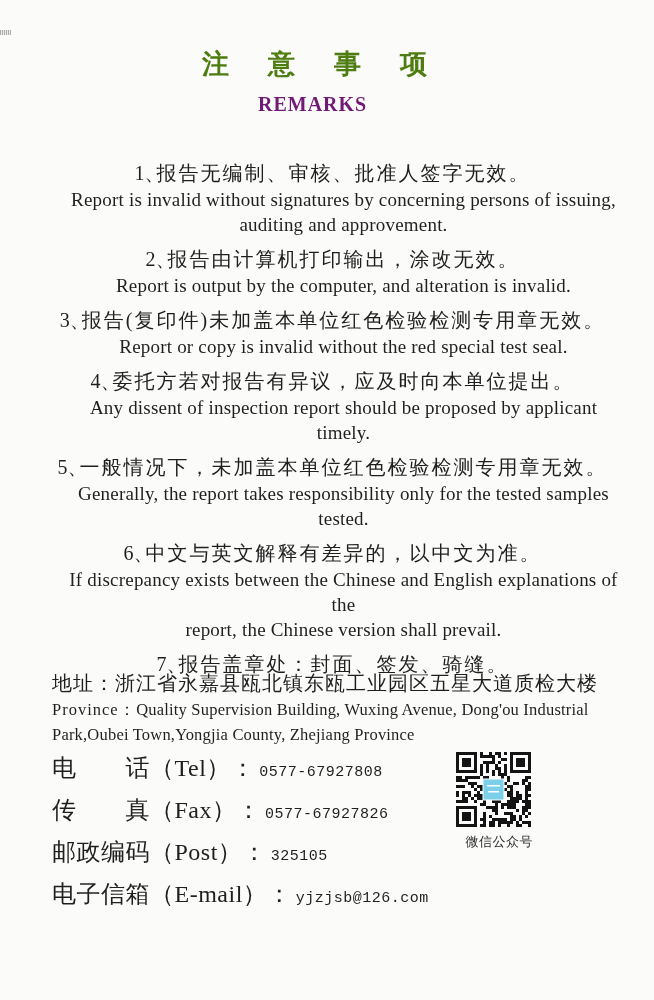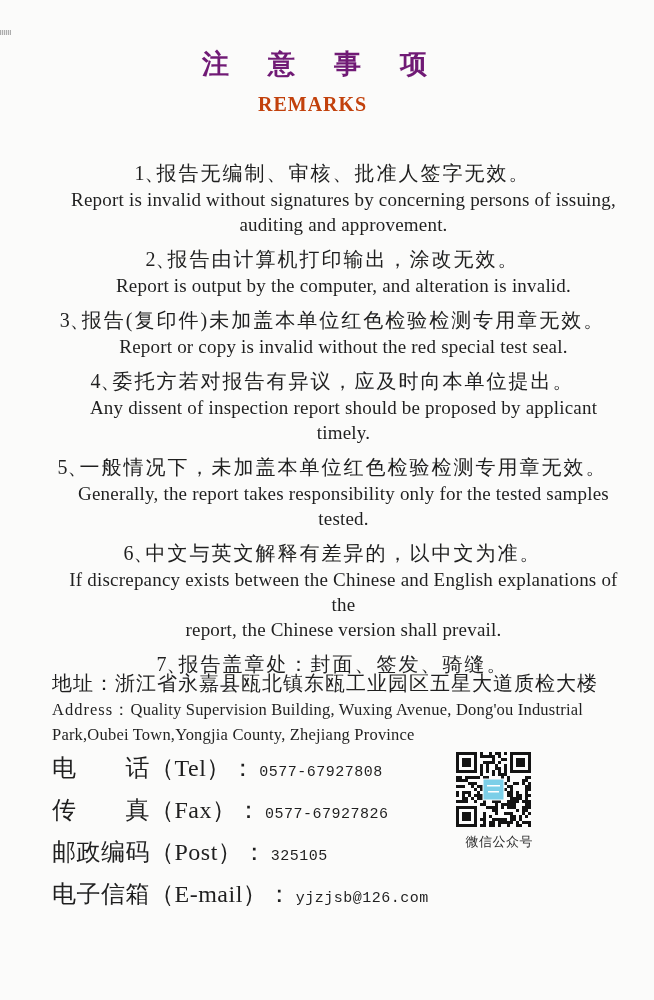--- a/index.html
+++ b/index.html
@@ -24,29 +24,29 @@
     opacity: .8;
   }
 
   .title-cn {
     position: absolute;
     left: 202px; top: 46px;
     font-size: 27px;
     font-weight: 600;
     letter-spacing: 39px;
     white-space: nowrap;
-    color: #701a75;
+    color: #4d7c0f;
   }
   .title-en {
     position: absolute;
     left: 258px; top: 93px;
     font-size: 20px;
     font-weight: bold;
     letter-spacing: 1px;
-    color: #c2410c;
+    color: #701a75;
   }
 
   .remarks-list {
     position: absolute;
     left: 45px; top: 160px;
     width: 575px;
     text-align: center;
   }
   .remark-item { margin-bottom: 9px; }
   .remark-cn {
@@ -163,21 +163,21 @@
     </div>
 
     <div class="remark-item">
       <div class="remark-cn"><span class="remark-num">7、</span><span>报告盖章处：封面、签发、骑缝。</span></div>
     </div>
 
   </div>
 
   <div class="address-block">
     <div class="address-cn"><span>地址：</span><span>浙江省永嘉县瓯北镇东瓯工业园区五星大道质检大楼</span></div>
-    <div class="address-en"><span class="addr-label">Address：</span><span>Quality Supervision Building, Wuxing Avenue, Dong'ou Industrial
+    <div class="address-en"><span class="addr-label">Province：</span><span>Quality Supervision Building, Wuxing Avenue, Dong'ou Industrial
 Park,Oubei Town,Yongjia County, Zhejiang Province</span></div>
   </div>
 
   <div class="contacts">
     <div class="contact-row">
       <span class="contact-label">电　　话（Tel）：</span><span class="contact-value">0577-67927808</span>
     </div>
     <div class="contact-row">
       <span class="contact-label">传　　真（Fax）：</span><span class="contact-value">0577-67927826</span>
     </div>

